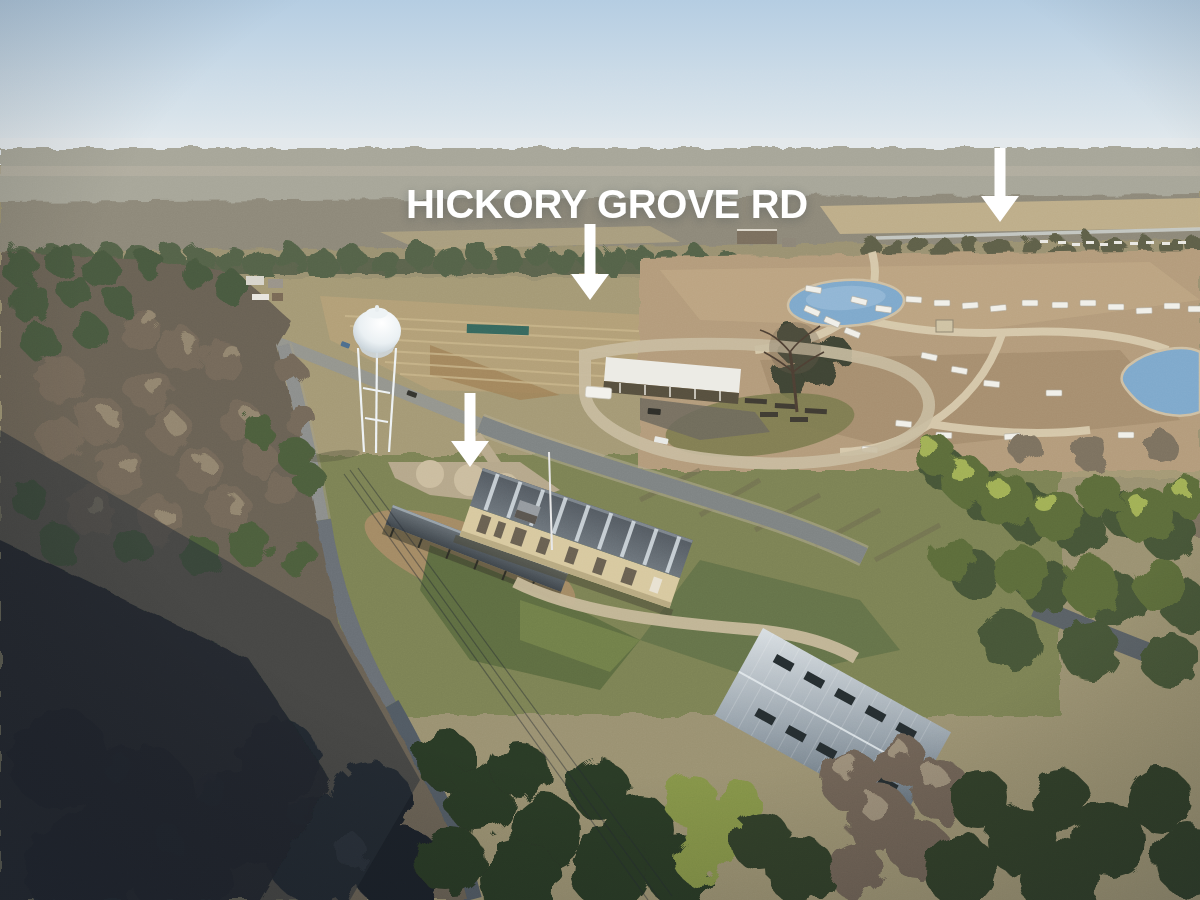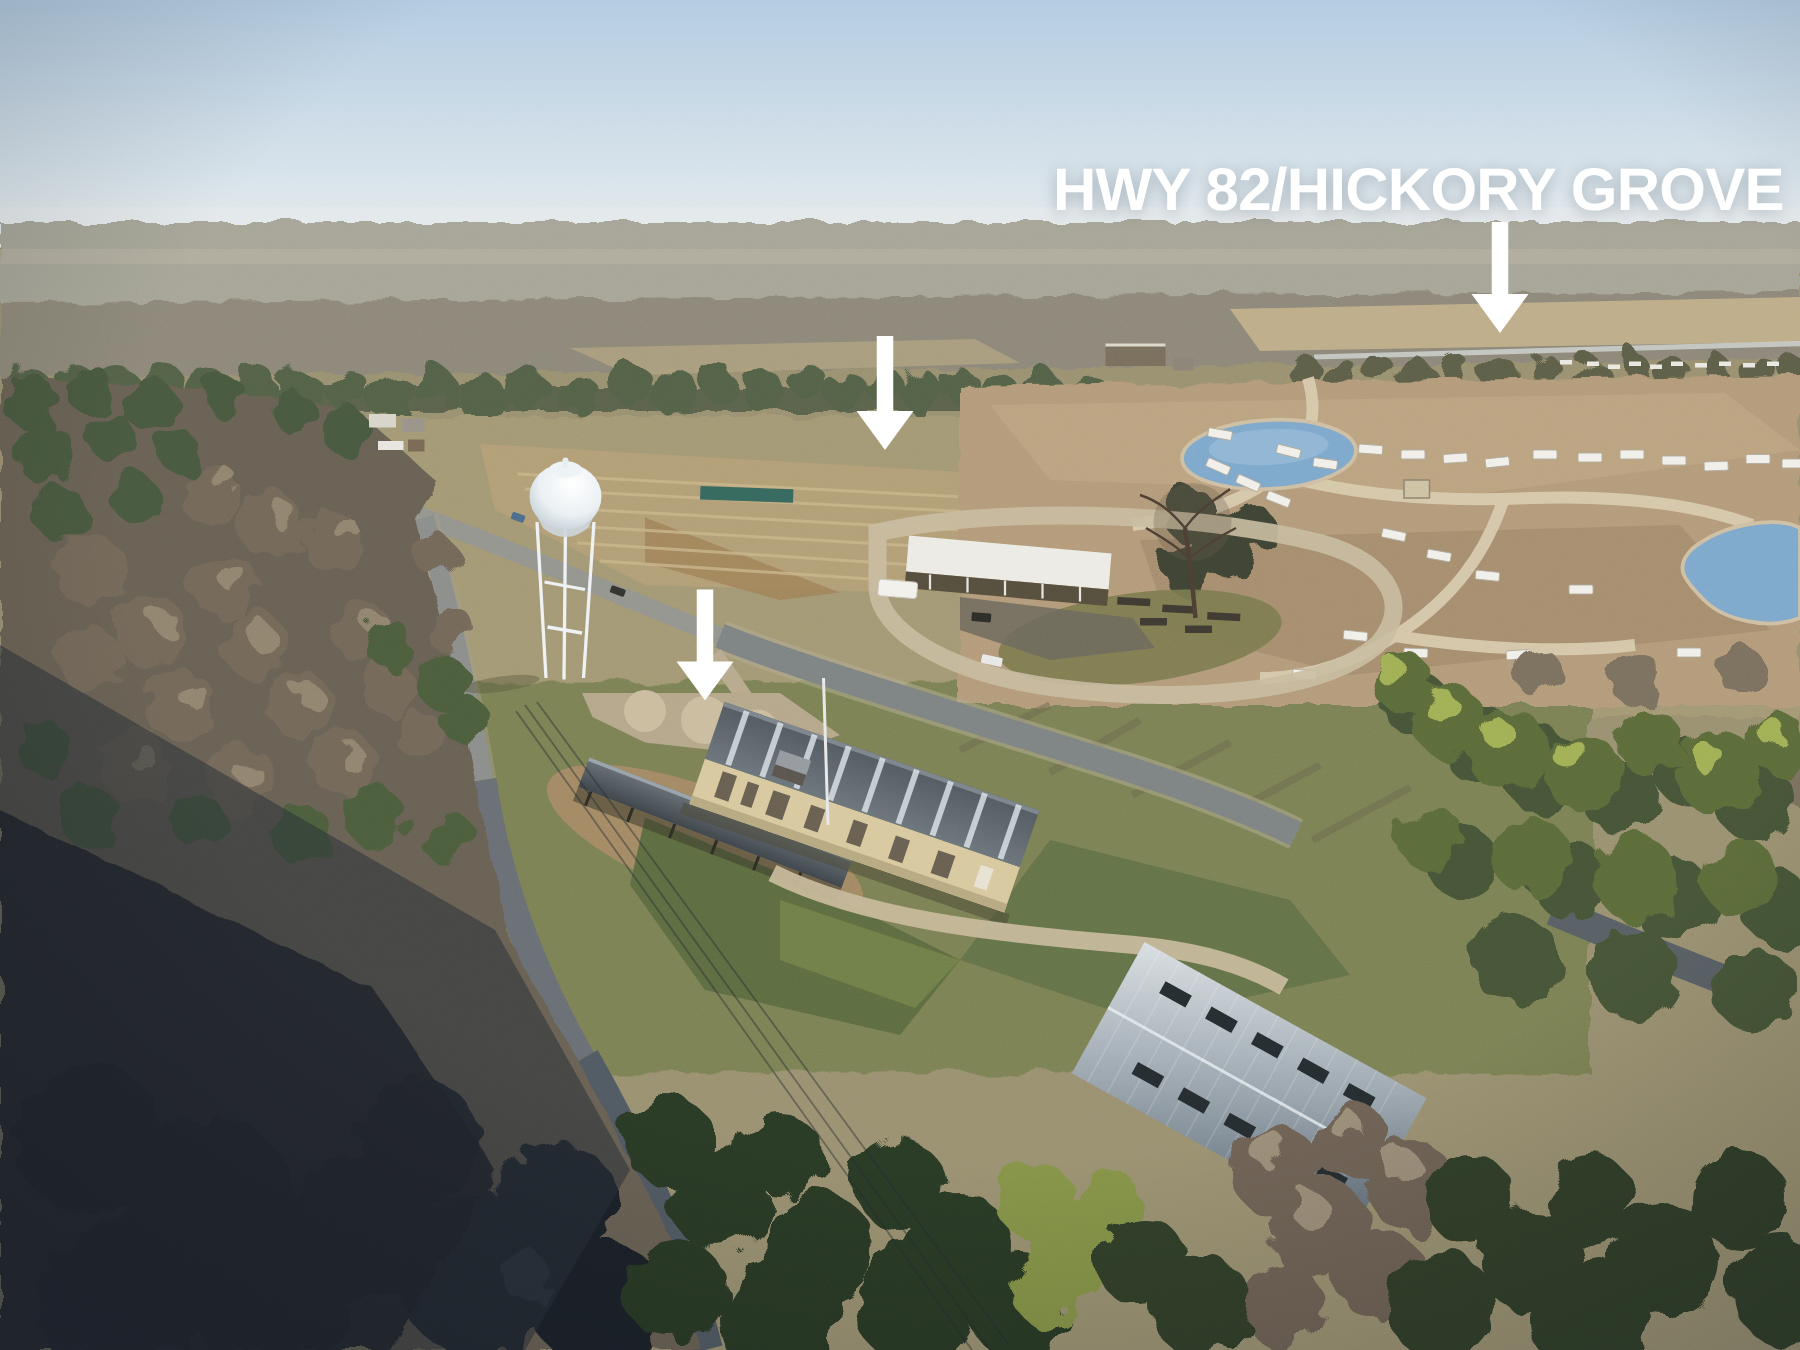--- a/index.html
+++ b/index.html
@@ -575,15 +575,15 @@
   <rect x="0" y="145" width="1200" height="755" filter="url(#noise)" opacity="0.07" style="mix-blend-mode:overlay"></rect>
   <rect x="0" y="0" width="1200" height="900" fill="url(#gVig)"></rect>
 
   <g>
     <polygon fill="#ffffff" points="994.5,148 1005.5,148 1005.5,196 1019,196 1000,222 981,196 994.5,196"></polygon>
     <polygon fill="#ffffff" points="584.5,224 595.5,224 595.5,274 609,274 590,300 571,274 584.5,274"></polygon>
     <polygon fill="#ffffff" points="464.5,393 475.5,393 475.5,441 489,441 470,467 451,441 464.5,441"></polygon>
   </g>
 </svg>
 
-<div class="anno hwy">HWY 82/HICKORY GROVE</div>
+<div class="anno rd">HICKORY GROVE RD</div>
 
 </div>
 
 </body></html>

